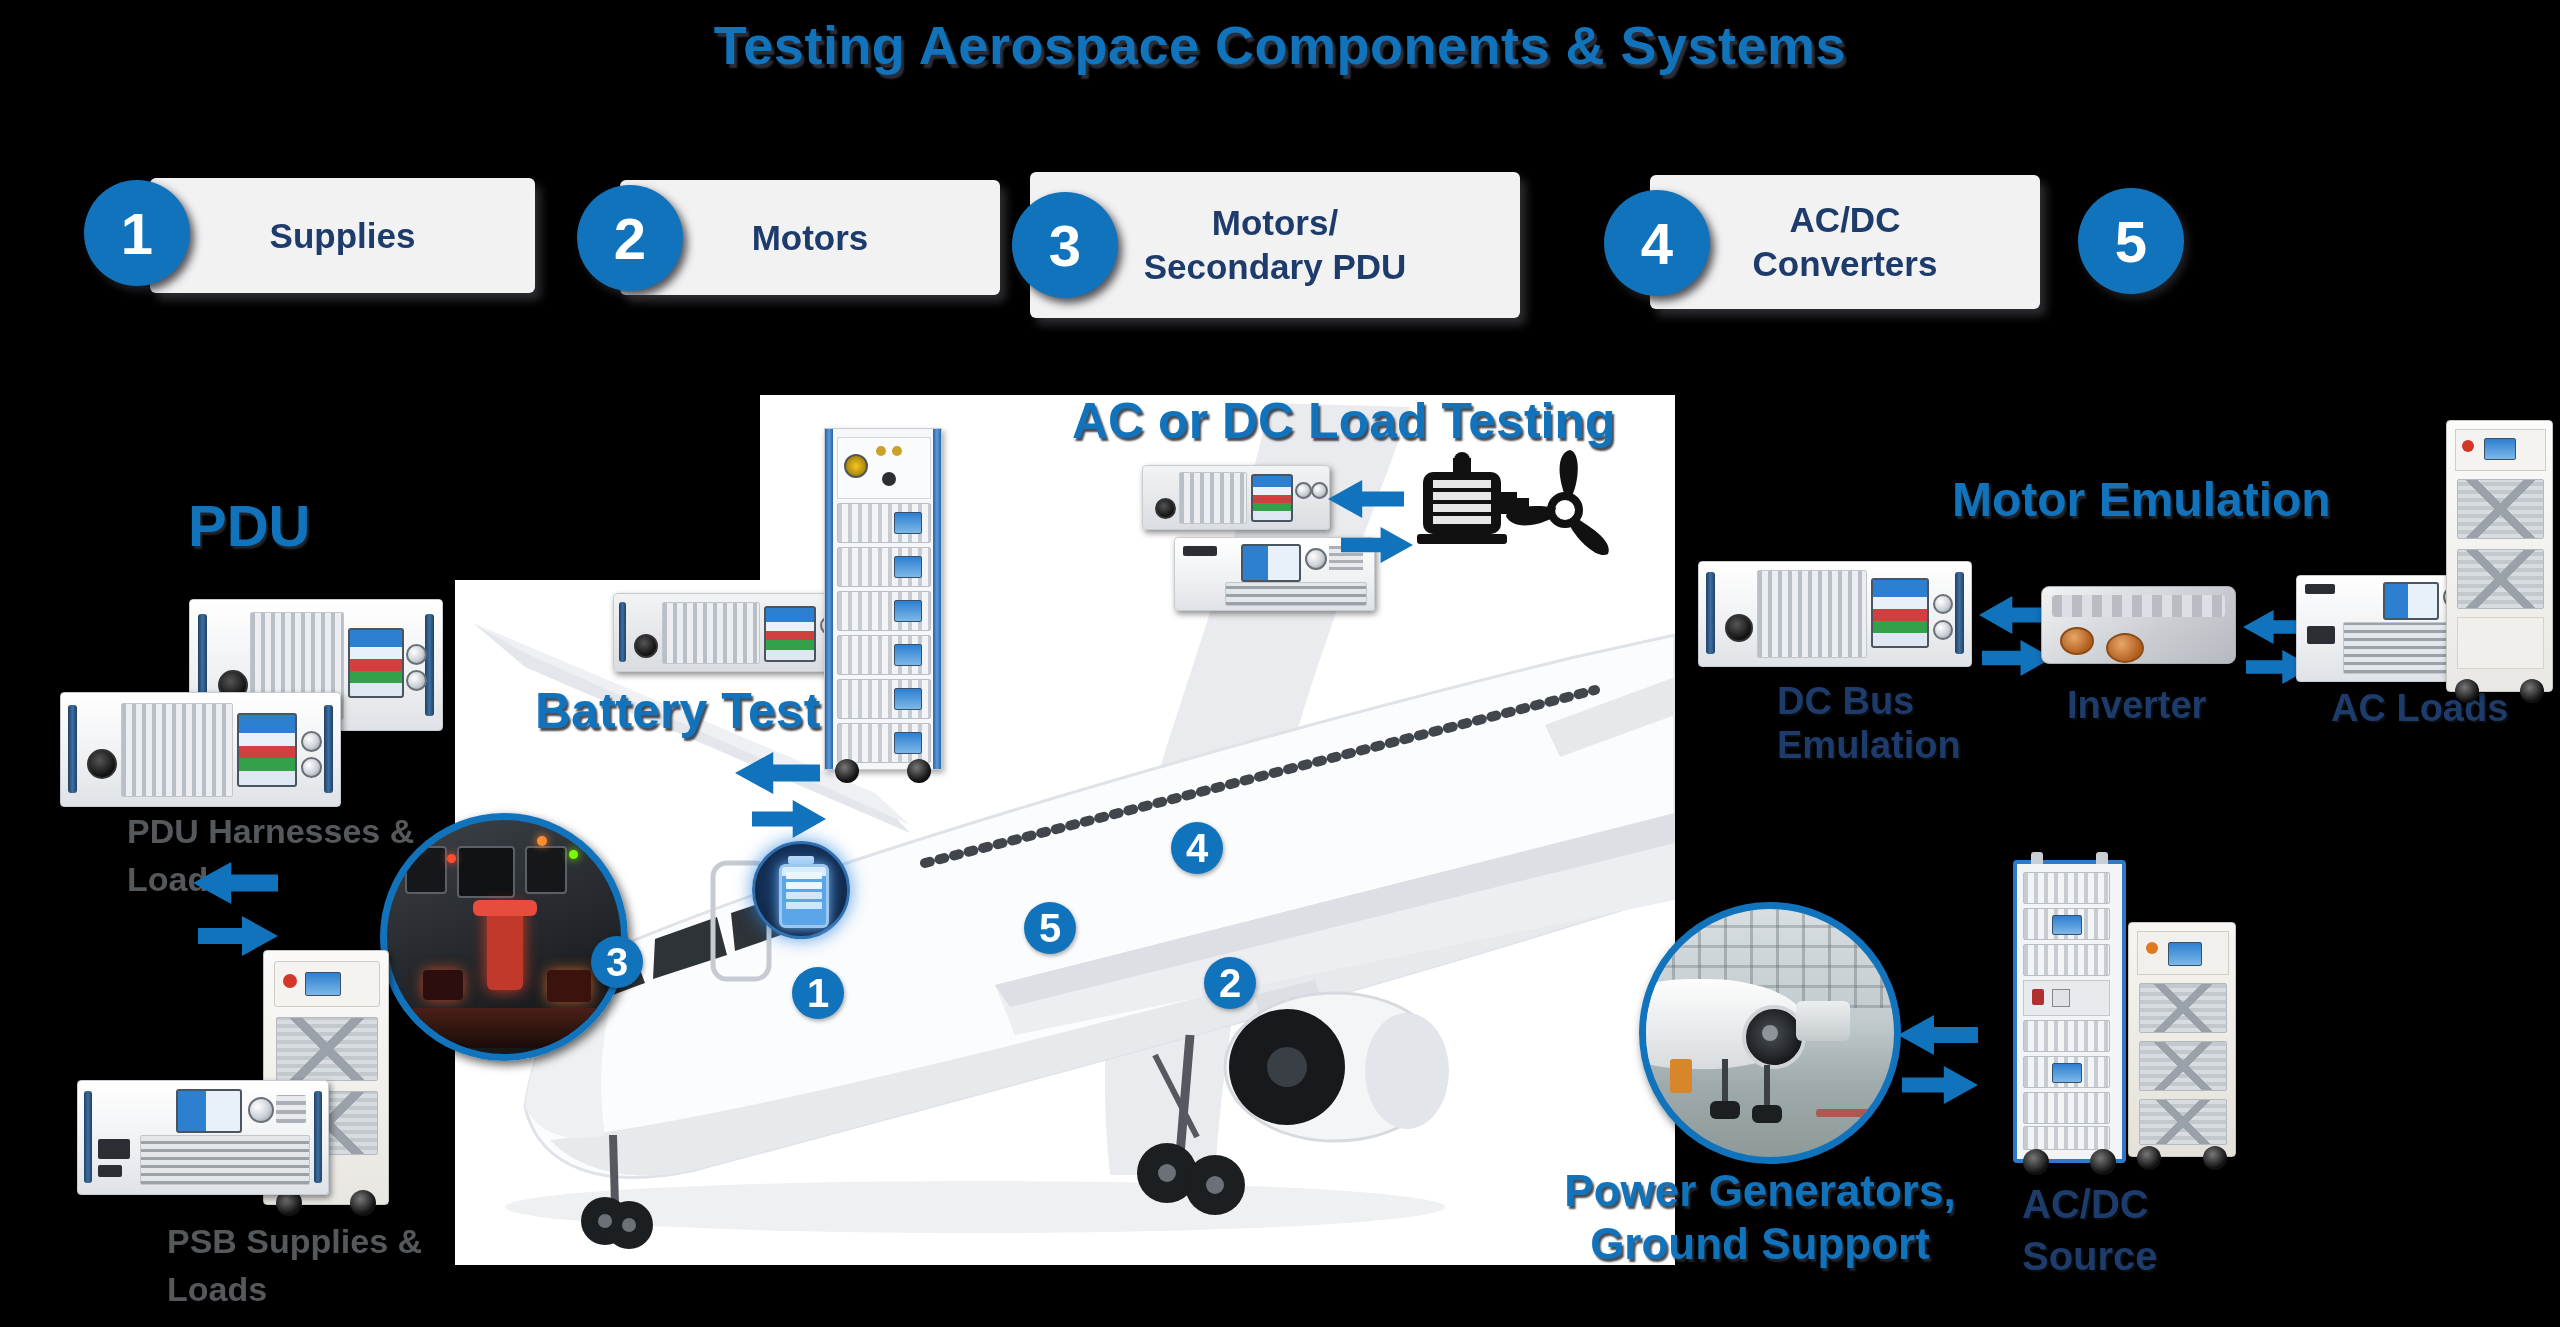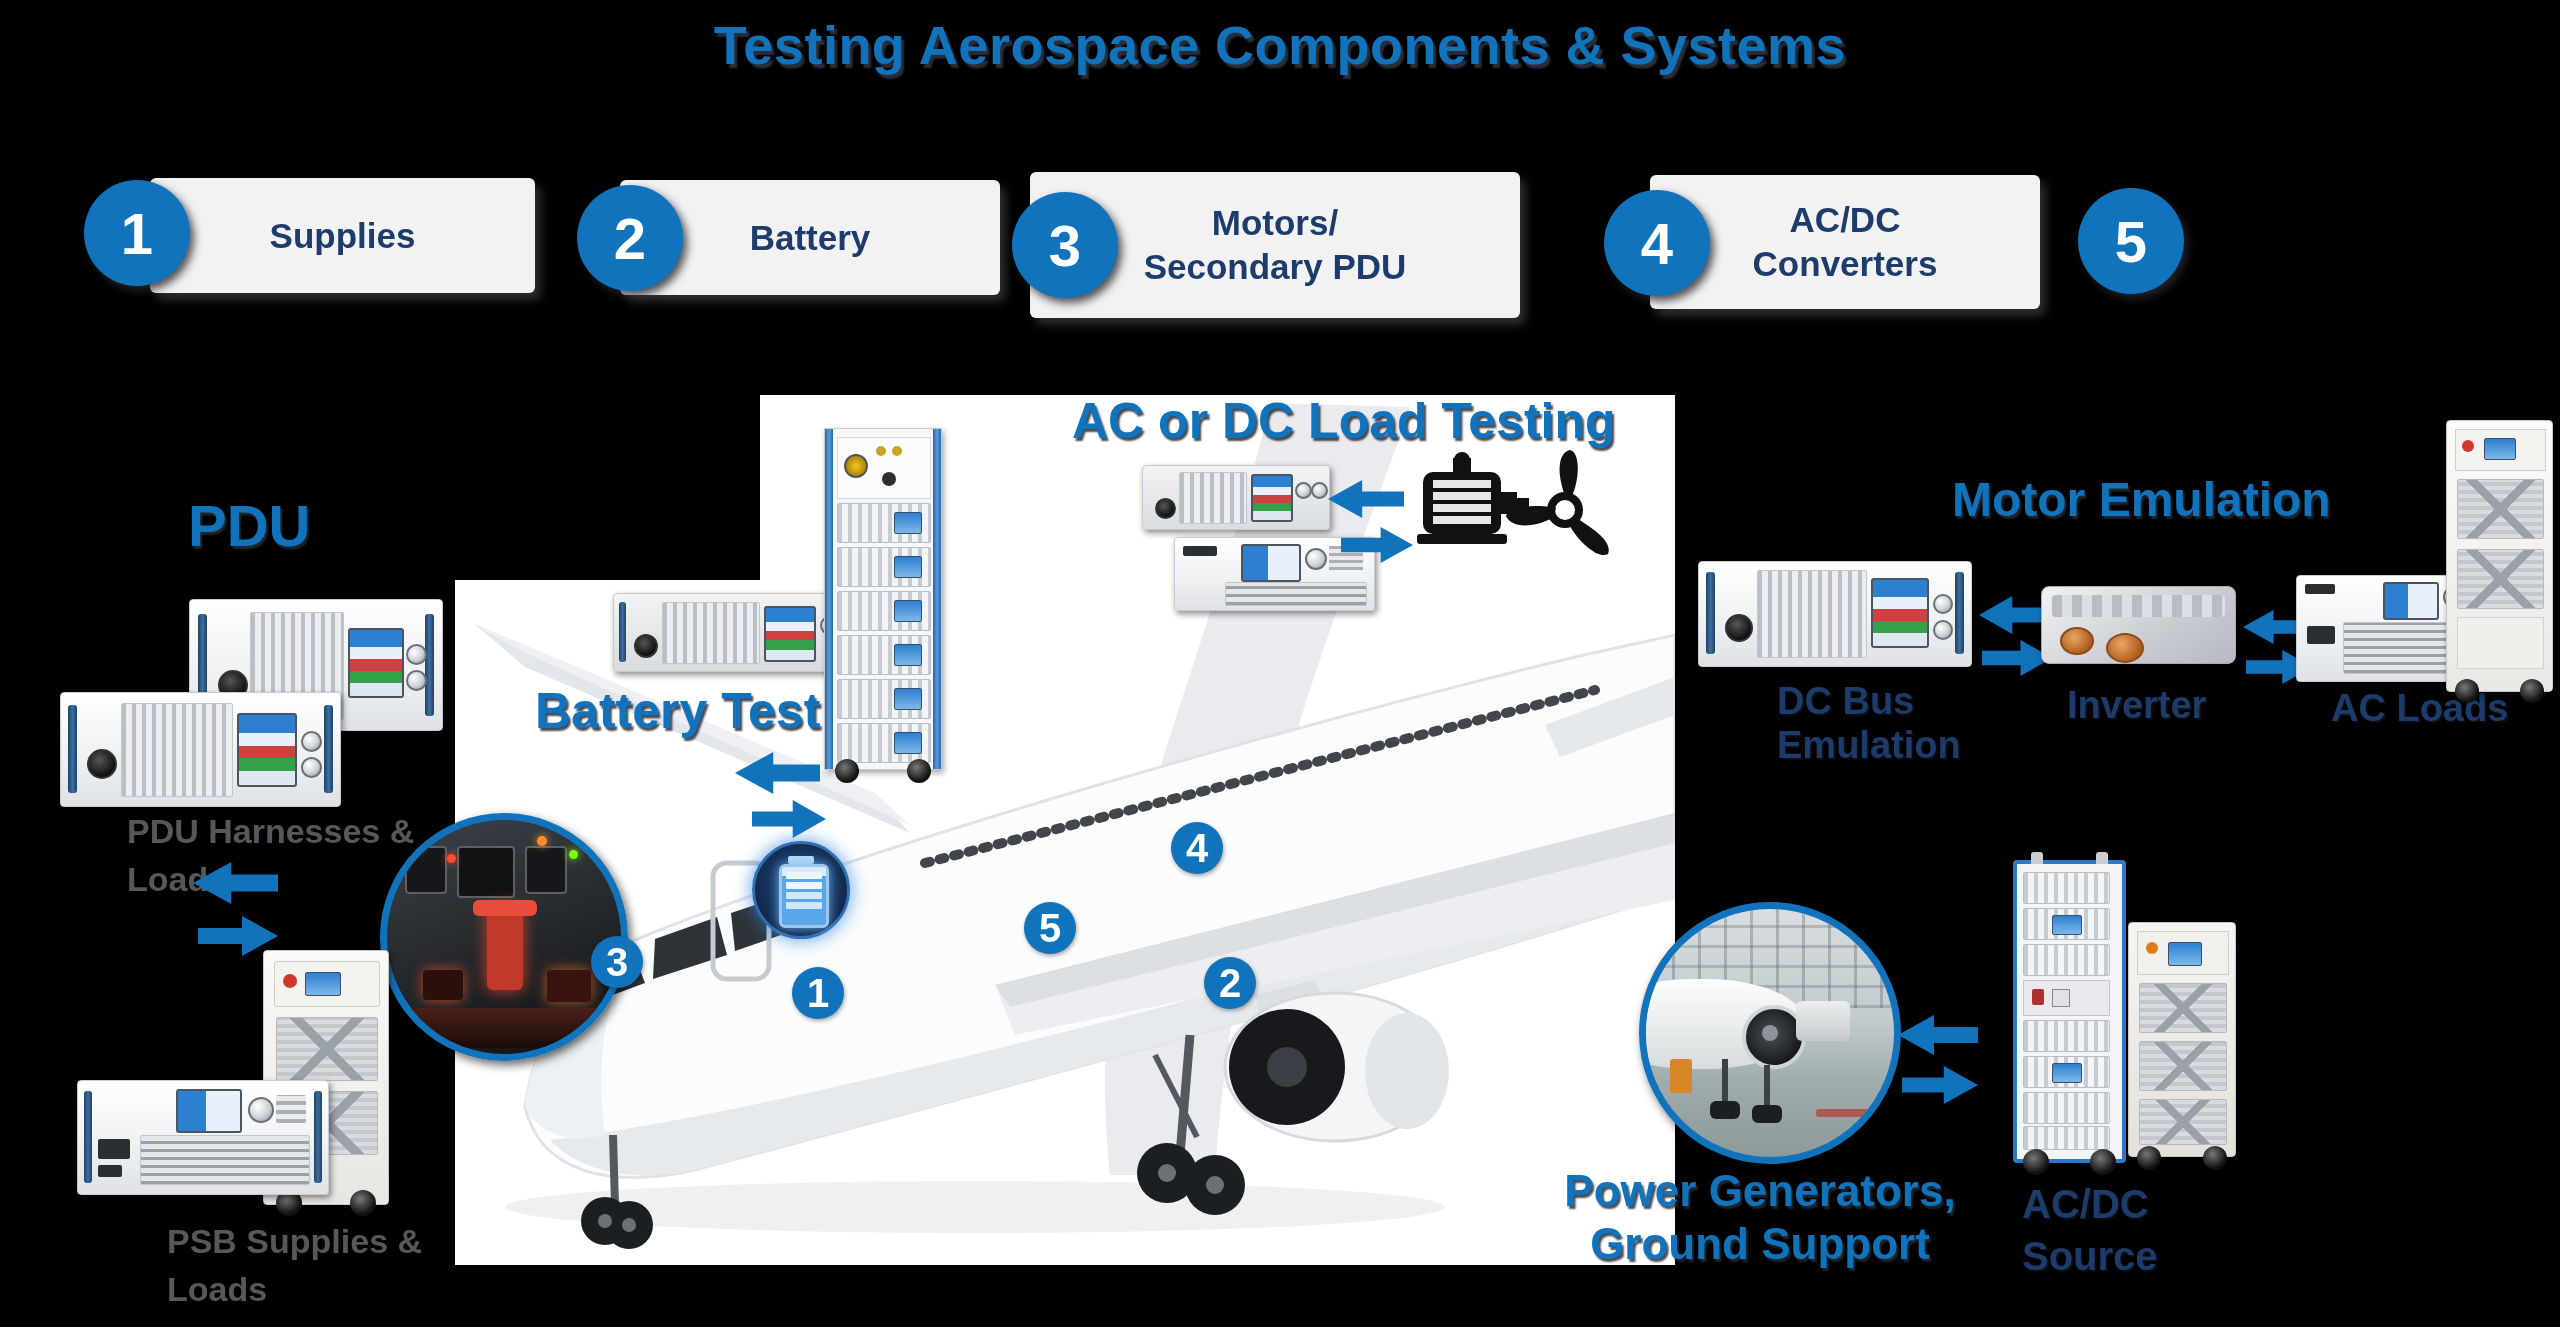--- a/index.html
+++ b/index.html
@@ -59,21 +59,21 @@
 
   <div class="abs page-title">Testing Aerospace Components &amp; Systems</div>
 
   <div class="abs pill" style="left:150px;top:178px;width:385px;height:115px;">
     <span>Supplies</span></div>
   <div class="abs stepnum" style="left:84px;top:180px;">
     <span>1</span>
     </div>
 
   <div class="abs pill" style="left:620px;top:180px;width:380px;height:115px;">
-    <span>Battery</span></div>
+    <span>Motors</span></div>
   <div class="abs stepnum" style="left:577px;top:185px;">
     <span>2</span>
     </div>
 
   <div class="abs pill" style="left:1030px;top:172px;width:490px;height:146px;">
     <span>Motors/
 Secondary PDU</span></div>
   <div class="abs stepnum" style="left:1012px;top:192px;">
     <span>3</span>
     </div>

